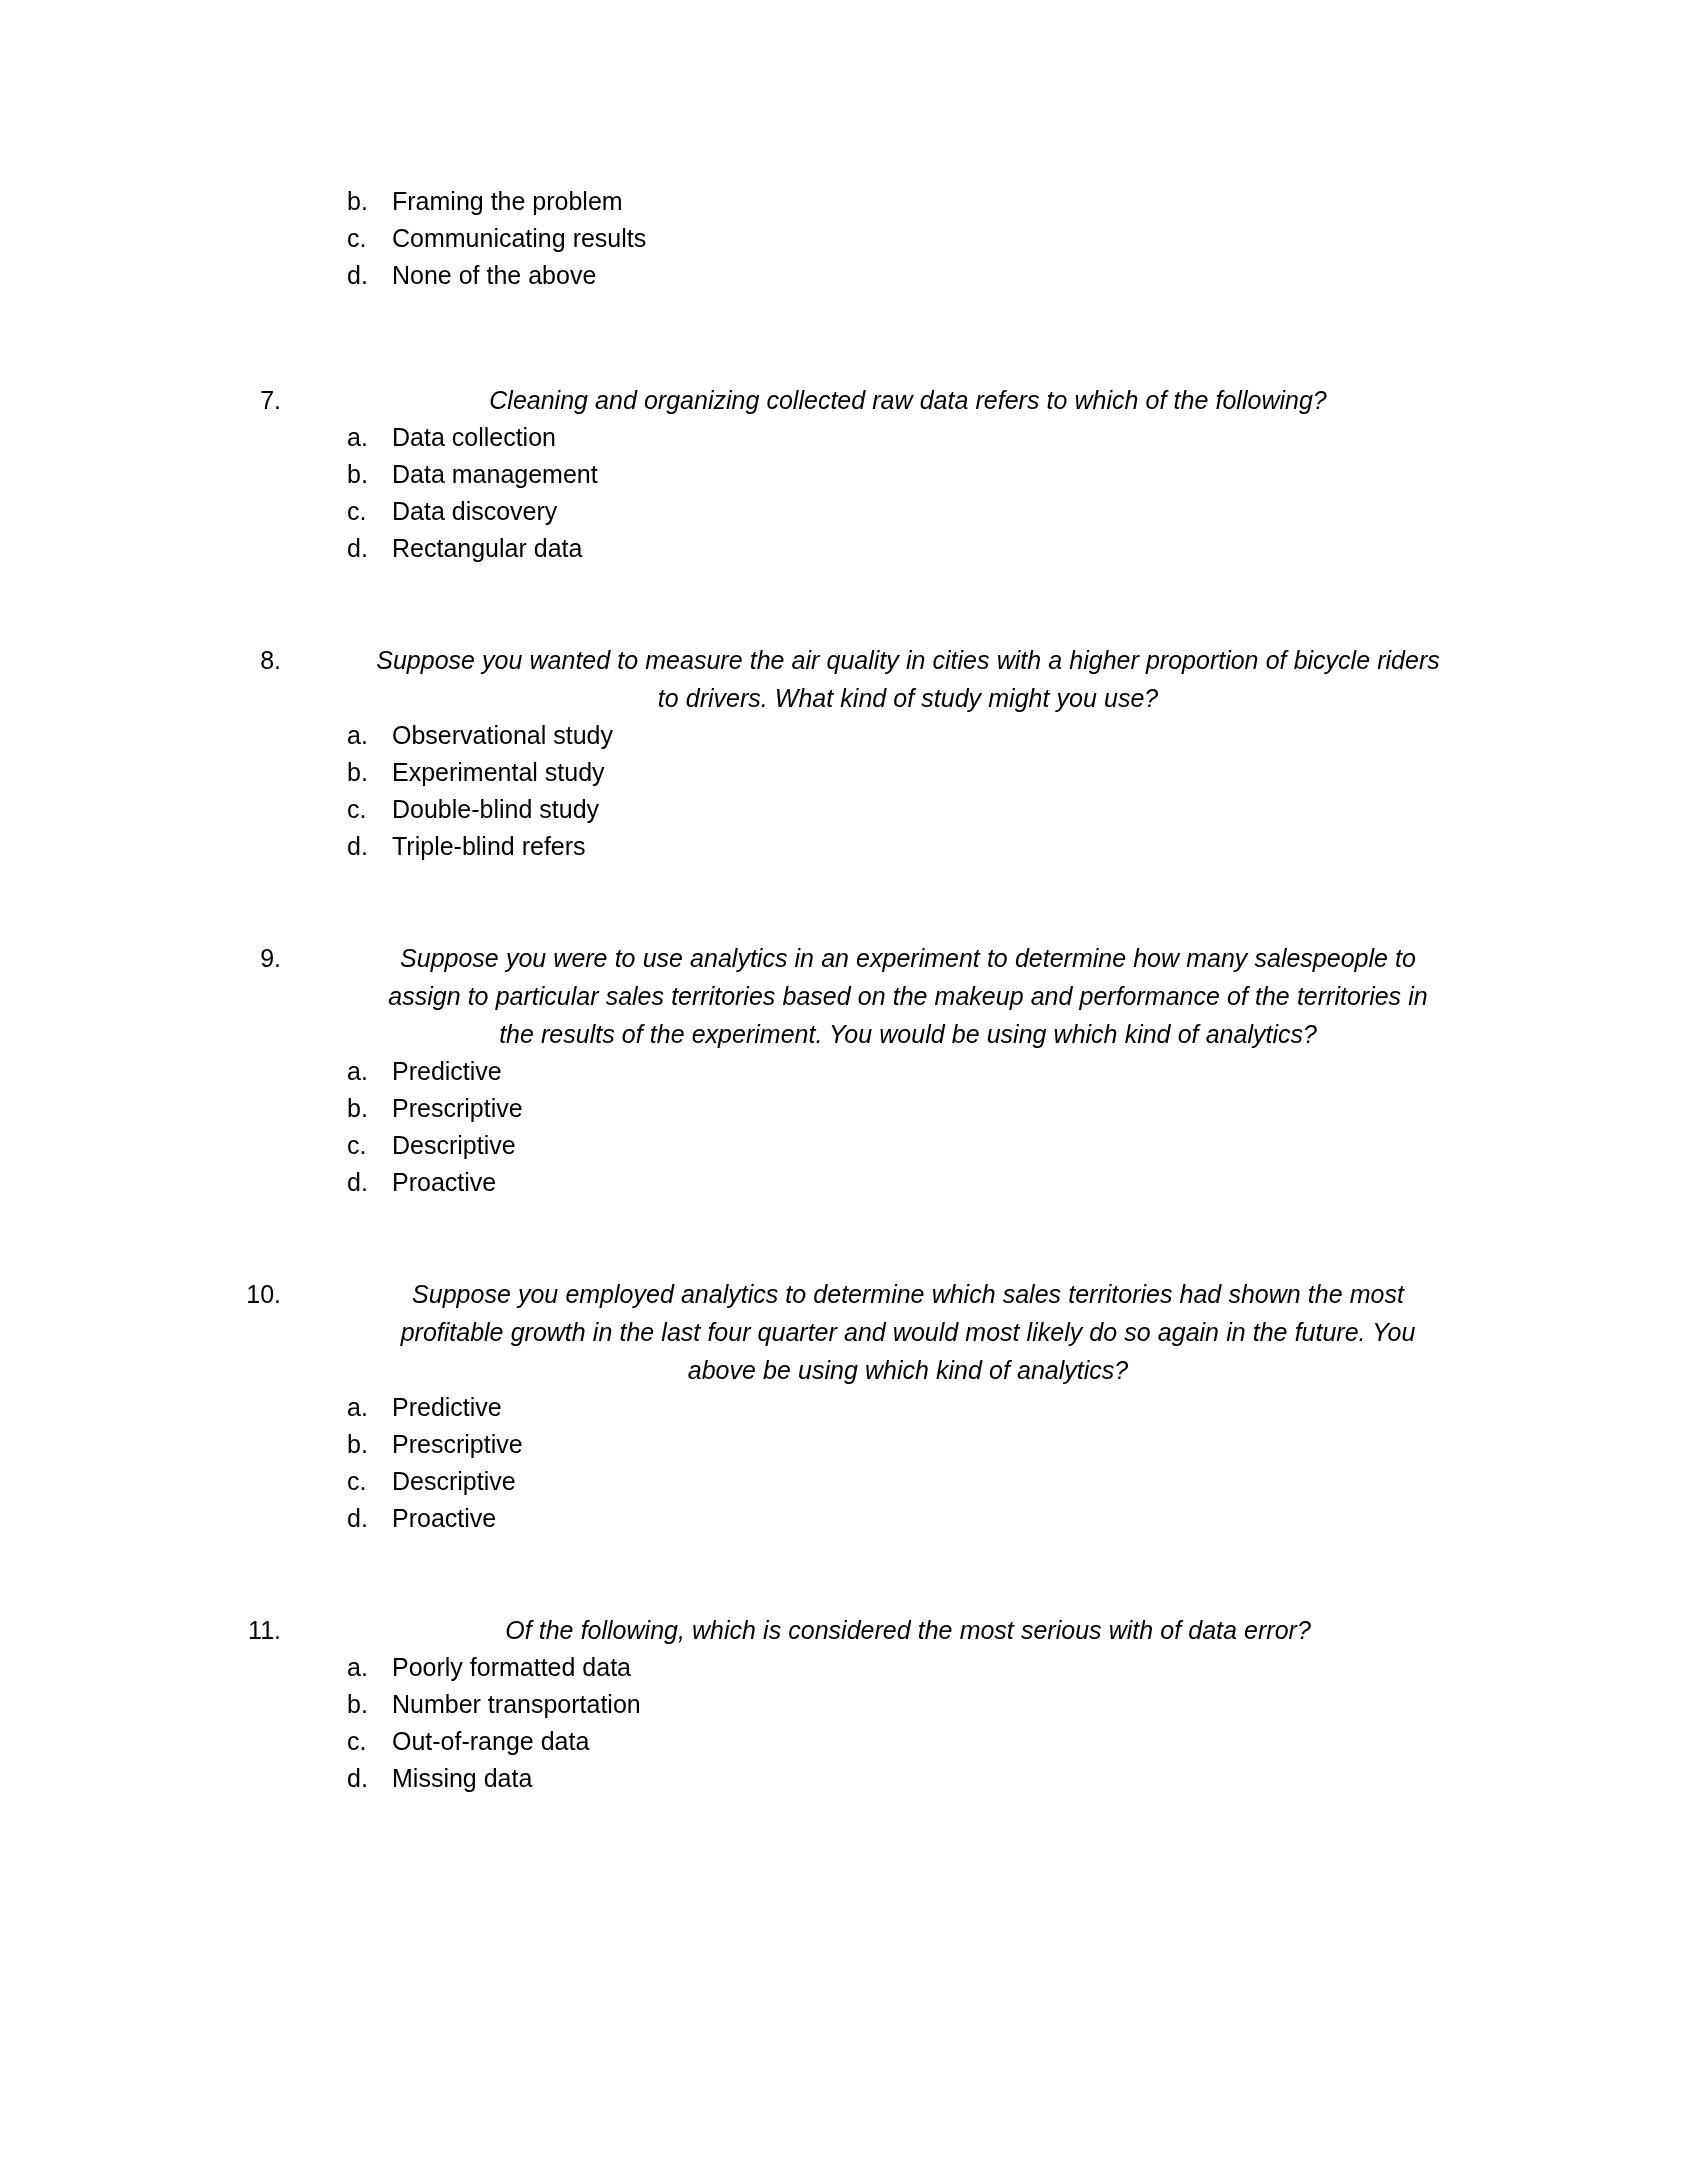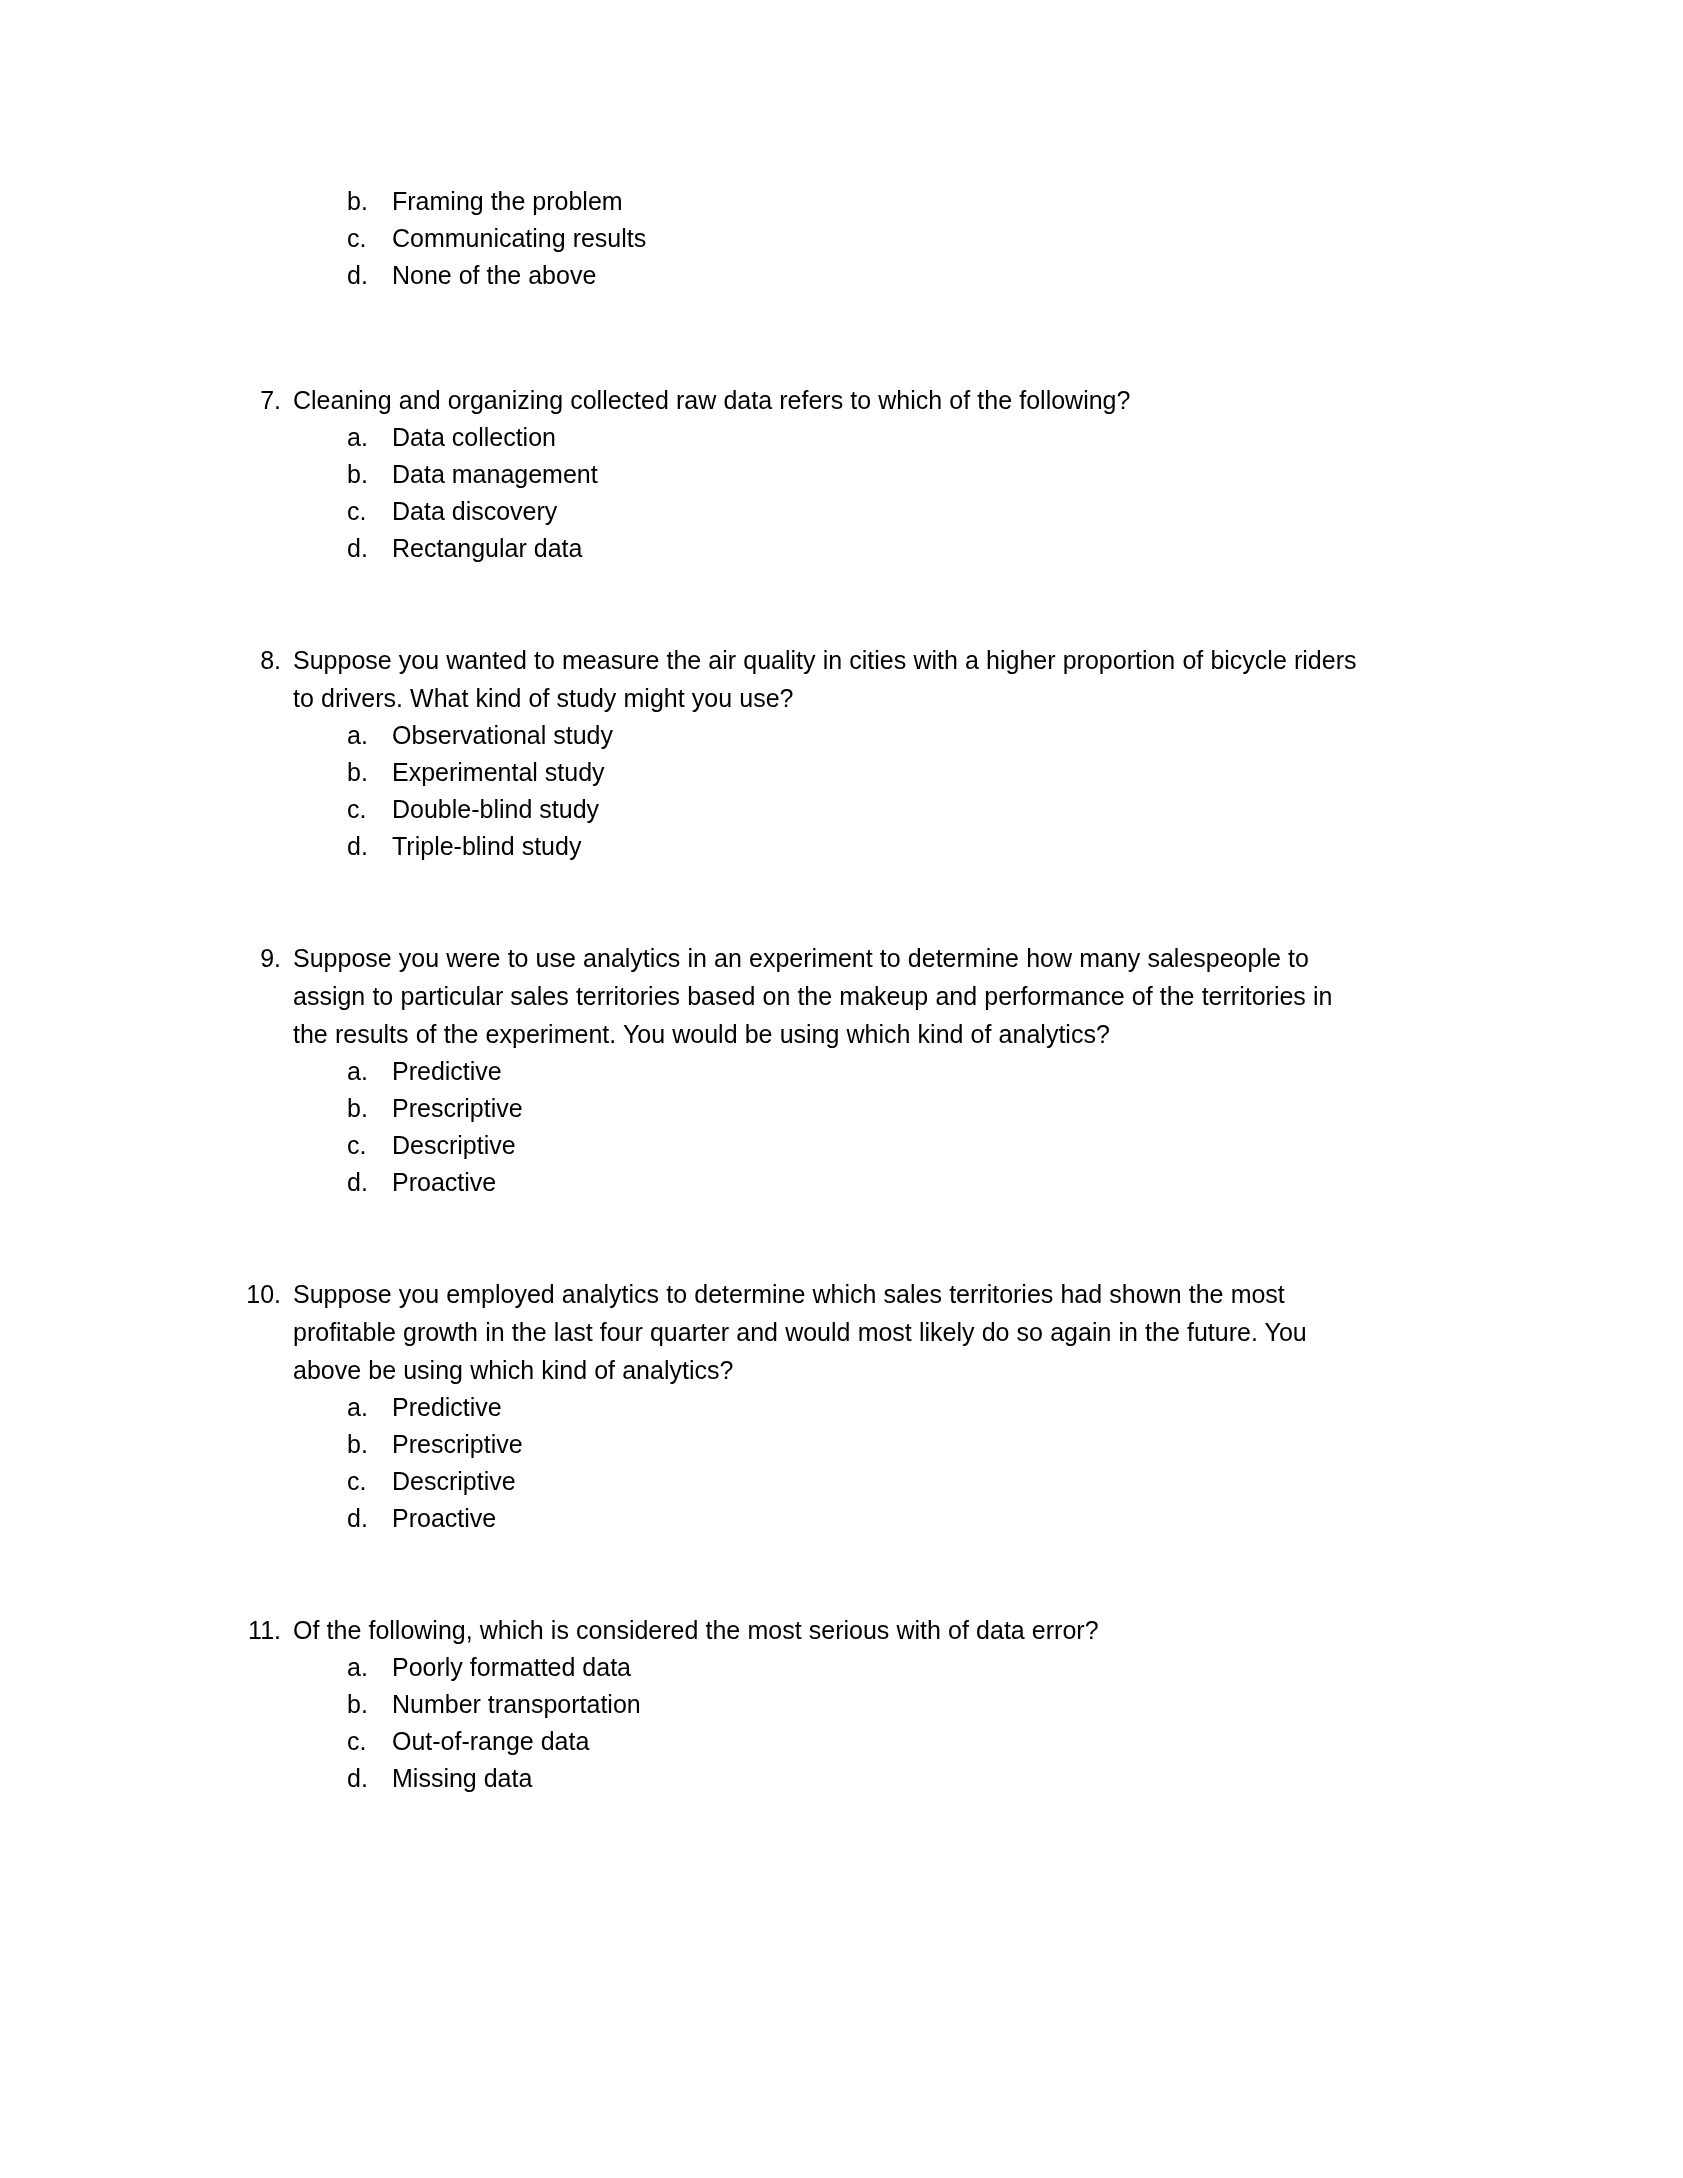--- a/index.html
+++ b/index.html
@@ -52,22 +52,23 @@
     top: 0;
     width: 35px;
     text-align: right;
     font-size: 25px;
     line-height: 38px;
     white-space: nowrap;
   }
   .qtext {
     font-size: 25px;
     line-height: 38px;
-    text-align: left;
+    text-align: center;
     word-spacing: 0.2px;
+    font-style: italic;
   }
 
   
   .options {
     margin: 0;
     padding: 0;
     list-style: none;
   }
   .opt {
     position: relative;
@@ -140,21 +141,21 @@
         <li class="opt">
           <span class="optletter">a.</span><span>Observational study</span>
         </li>
         <li class="opt">
           <span class="optletter">b.</span><span>Experimental study</span>
         </li>
         <li class="opt">
           <span class="optletter">c.</span><span>Double-blind study</span>
         </li>
         <li class="opt">
-          <span class="optletter">d.</span><span>Triple-blind study</span>
+          <span class="optletter">d.</span><span>Triple-blind refers</span>
         </li>
       </ul>
     </div>
 
     <div class="qblock">
       <div class="qrow">
         <span class="qnum">9.</span>
         <div class="qtext">Suppose you were to use analytics in an experiment to determine how many salespeople to</div>
         <div class="qtext">assign to particular sales territories based on the makeup and performance of the territories in</div>
         <div class="qtext">the results of the experiment. You would be using which kind of analytics?</div>

